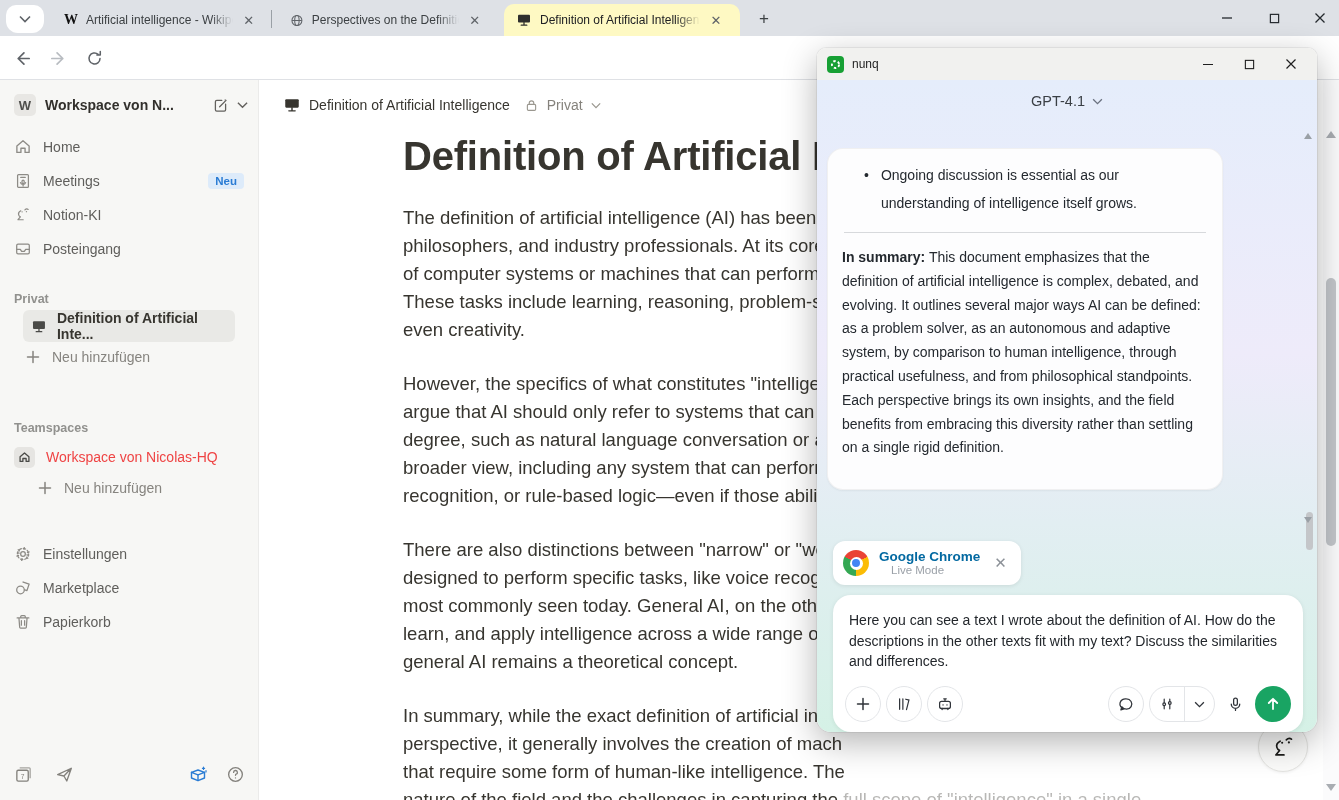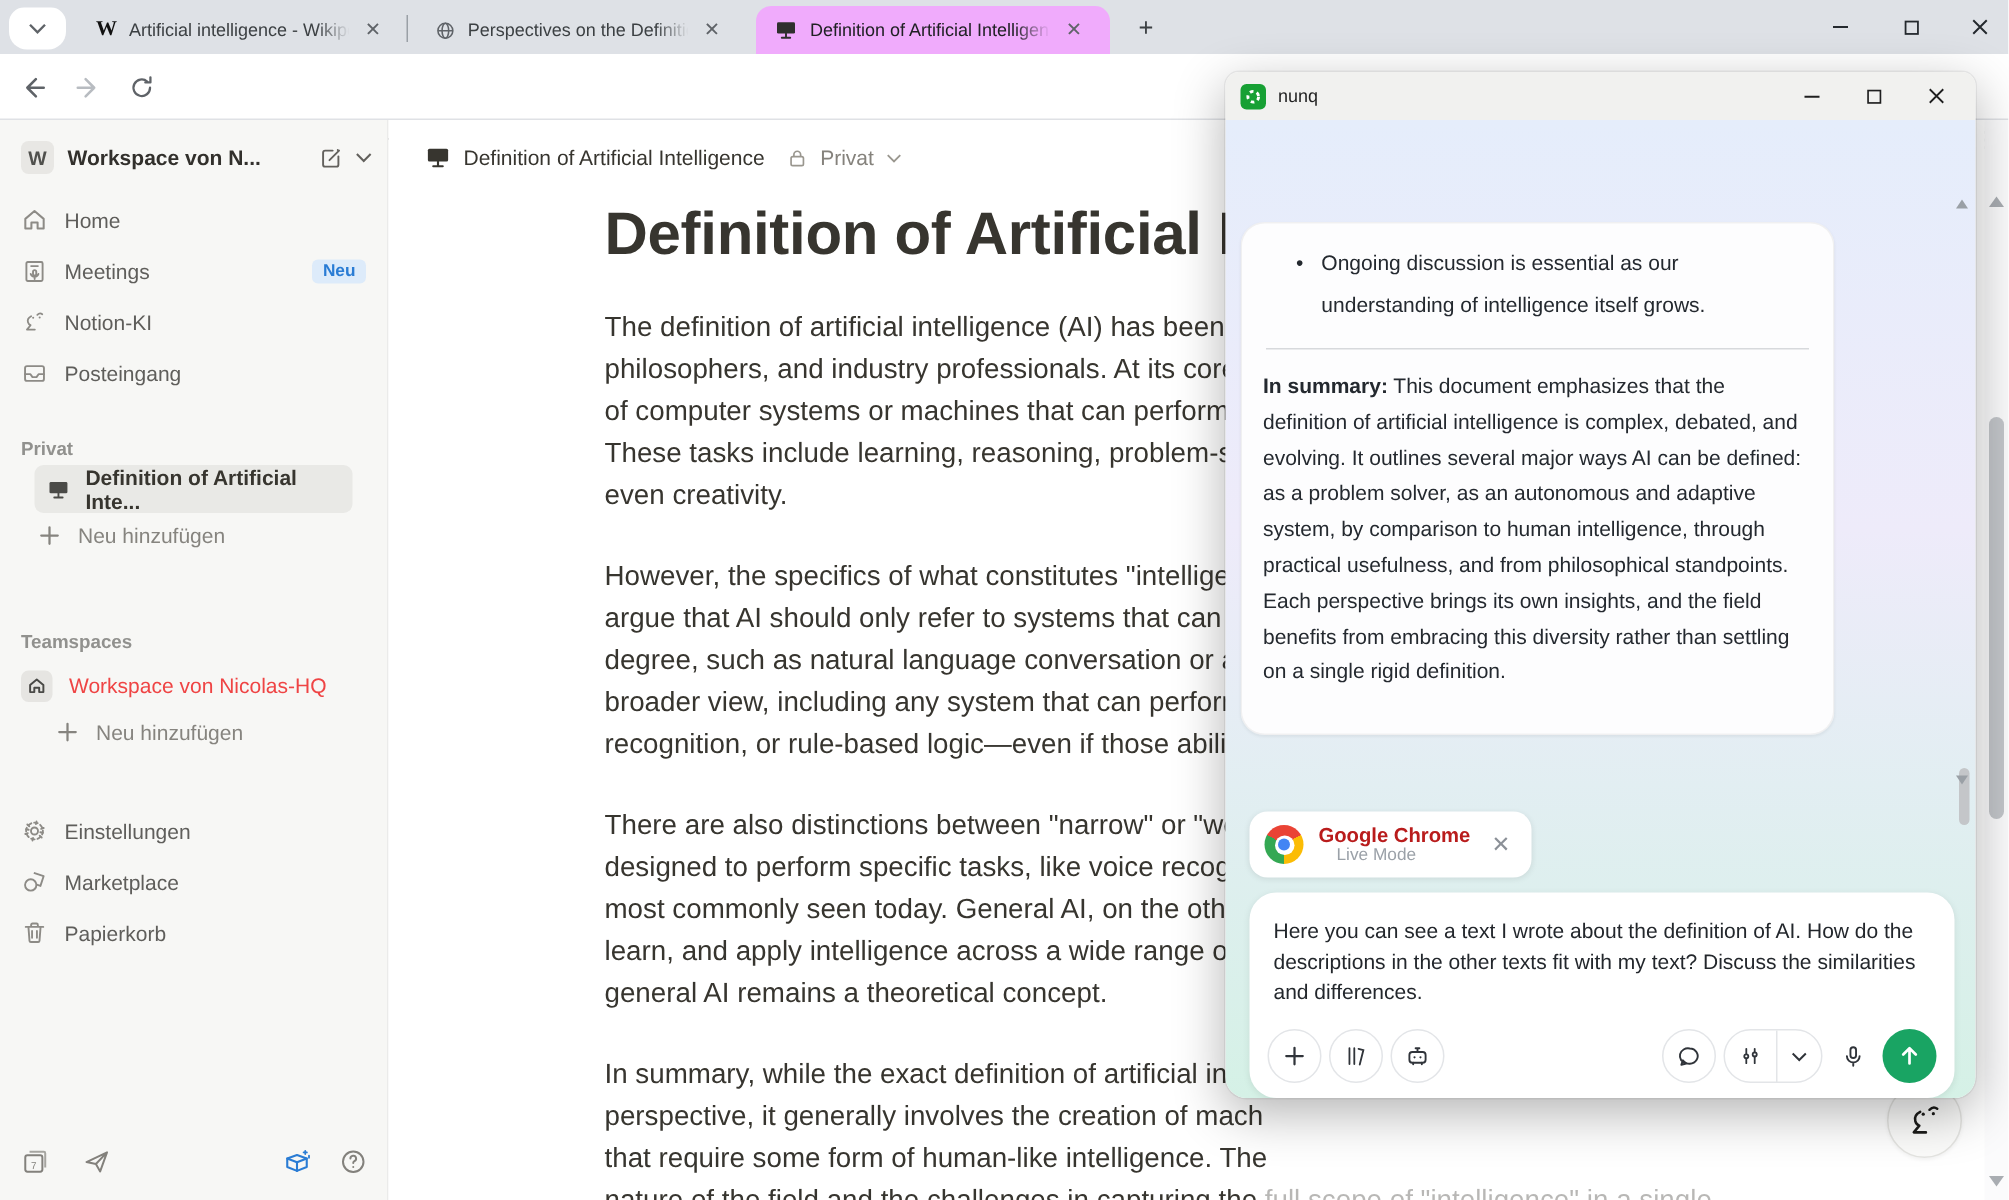--- a/index.html
+++ b/index.html
@@ -4,21 +4,21 @@
 <style>
   * { margin:0; padding:0; box-sizing:border-box; }
   html,body { width:1339px; height:800px; overflow:hidden; }
   body { font-family:"Liberation Sans","DejaVu Sans",sans-serif; background:#fff; position:relative; }
   svg { display:block; }
 
   
   .tabstrip { position:absolute; left:0; top:0; width:1339px; height:36px; background:#dee1e6; }
   .tab-search { position:absolute; left:6px; top:5px; width:38px; height:28px; background:#fff; border-radius:10px 10px 12px 12px; display:flex; align-items:center; justify-content:center; color:#5f6368; }
   .tab { position:absolute; top:4px; height:32px; display:flex; align-items:center; gap:8px; padding:0 10px 0 12px; font-size:12px; color:#3c4043; }
-  .tab.active { background:#f0abfc; border-radius:10px 10px 0 0; color:#202124;align-items:center; }
+  .tab.active { background:#fef9c3; border-radius:10px 10px 0 0; color:#202124;align-items:center; }
   .tab .ttl { width:160px; white-space:nowrap; overflow:hidden; -webkit-mask-image:linear-gradient(90deg,#000 85%,transparent); mask-image:linear-gradient(90deg,#000 85%,transparent); }
   .tab .tclose { width:16px; height:16px; border-radius:50%; display:flex; align-items:center; justify-content:center; color:#5f6368; font-size:13px; }
   .tab-sep { position:absolute; top:10px; width:1px; height:18px; background:#9aa0a6; }
   .newtab { position:absolute; left:752px; top:7px; width:24px; height:24px; border-radius:50%; display:flex; align-items:center; justify-content:center; color:#3c4043; font-size:17px; }
   .wctl { position:absolute; top:6px; width:28px; height:24px; display:flex; align-items:center; justify-content:center; color:#24292e; }
   .favW { font-family:"Liberation Serif","DejaVu Serif",serif; font-weight:bold; font-size:14px; color:#111; }
 
   .toolbar { position:absolute; left:0; top:36px; width:1339px; height:44px; background:#fff; border-bottom:1px solid #dfe1e5; }
   .navbtn { position:absolute; top:10px; width:24px; height:24px; display:flex; align-items:center; justify-content:center; color:#5f6368; }
   .navbtn.disabled { color:#b8bcc1; }
@@ -75,21 +75,21 @@
   .model-row { display:flex; align-items:center; justify-content:center; gap:7px; height:42px; font-size:14.5px; color:#3a3f45; }
   .card { position:absolute; left:10px; top:68px; width:396px; height:342px; background:rgba(253,253,254,.97); border:1px solid rgba(0,0,0,.05); border-radius:16px; box-shadow:0 1px 2px rgba(0,0,0,.05); padding:12px 14px; color:#24292f; }
   .card .bullet-row { display:flex; gap:12px; padding-left:22px; }
   .card .bdot { font-size:14px; line-height:28px; }
   .card .btxt { font-size:14px; line-height:28px; width:300px; }
   .card hr { border:none; border-top:1px solid #d7d9dc; margin:15px 2px 13px; }
   .card .sum { font-size:14px; line-height:23.8px; }
   .card .sum b { font-weight:700; }
   .ov-thumb { position:absolute; right:4px; top:432px; width:7px; height:38px; border-radius:4px; background:#c4c6c9; }
   .chip { position:absolute; left:16px; top:461px; height:44px; background:#fff; border-radius:12px; box-shadow:0 1px 4px rgba(0,0,0,.09); display:flex; align-items:center; gap:10px; padding:0 14px 0 10px; }
-  .chip .ct { font-size:13.5px; font-weight:700; color:#b91c1c; line-height:15px; }
+  .chip .ct { font-size:13.5px; font-weight:700; color:#0369a1; line-height:15px; }
   .chip .cs { font-size:11.5px; color:#9ba1a8; line-height:13px;margin-left:12px; }
   .chip .cx { color:#8b9097; font-size:15px; margin-left:4px; }
   .chrome-logo { position:relative; width:26px; height:26px; border-radius:50%; background:conic-gradient(from -60deg,#ea4335 0 120deg,#fbbc05 0 240deg,#34a853 0 360deg); }
   .cl-center { position:absolute; inset:6.5px; background:#fff; border-radius:50%; }
   .cl-center::after { content:''; position:absolute; inset:2.5px; border-radius:50%; background:#4285f4; }
   .inputbox { position:absolute; left:16px; top:515px; width:470px; height:137px; background:#fff; border-radius:18px; box-shadow:0 1px 5px rgba(0,0,0,.08); padding:15px 16px 0; }
   .inputtext { font-size:14px; line-height:20.5px; color:#23272c; width:440px; }
   .ibar { position:absolute; left:12px; bottom:10px; width:446px; display:flex; align-items:center; gap:5px; }
   .cbtn { width:36px; height:36px; border-radius:50%; border:1px solid #e3e5e8; background:#fff; display:flex; align-items:center; justify-content:center; color:#30343a; }
   .ibar .spacer { flex:1; }
@@ -388,20 +388,26 @@
       <svg width="11" height="11" viewBox="0 0 12 12" fill="none" stroke="currentColor" stroke-width="1.2">
           <rect x="1.5" y="1.5" width="9" height="9"></rect>
         </svg>
       <svg width="12" height="12" viewBox="0 0 12 12" stroke="currentColor" stroke-width="1.2">
           <path d="M1.5 1.5 L10.5 10.5 M10.5 1.5 L1.5 10.5"></path>
         </svg>
     </span>
   </div>
 
   <div class="ov-body">
+    <div class="model-row">
+      <span>GPT-4.1</span>
+      <svg width="11" height="7" viewBox="0 0 12 8" fill="none" stroke="#6b7280" stroke-width="1.5">
+          <path d="M1 1.5 L6 6.5 L11 1.5"></path>
+        </svg>
+    </div>
 
     <div class="card">
       <div class="bullet-row">
         <span class="bdot">•</span>
         <span class="btxt">Ongoing discussion is essential as our understanding of intelligence itself grows.</span>
       </div>
       <hr>
       <div class="sum"><b>In summary:</b><span> This document emphasizes that the definition of artificial intelligence is complex, debated, and evolving. It outlines several major ways AI can be defined: as a problem solver, as an autonomous and adaptive system, by comparison to human intelligence, through practical usefulness, and from philosophical standpoints. Each perspective brings its own insights, and the field benefits from embracing this diversity rather than settling on a single rigid definition.</span></div>
     </div>
 

